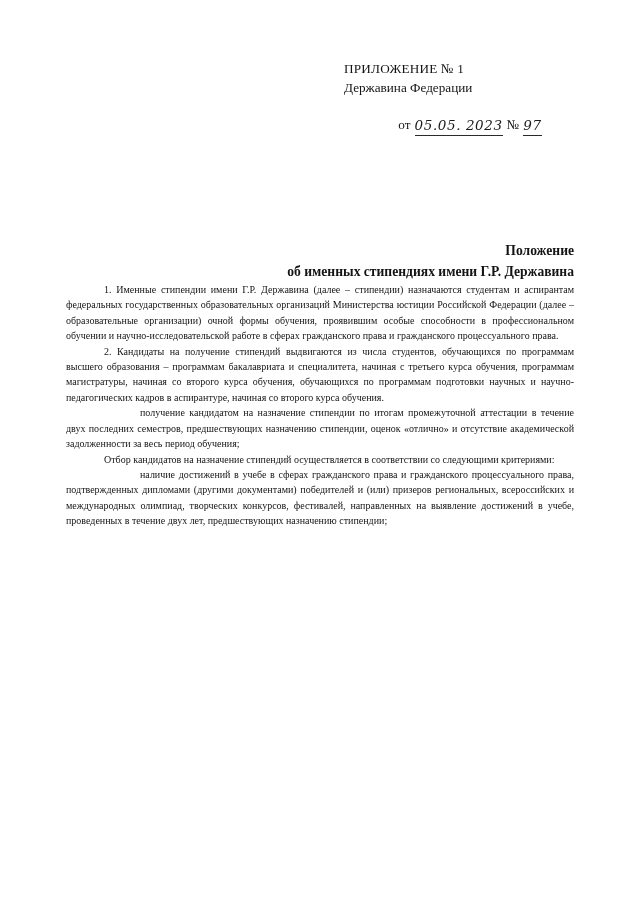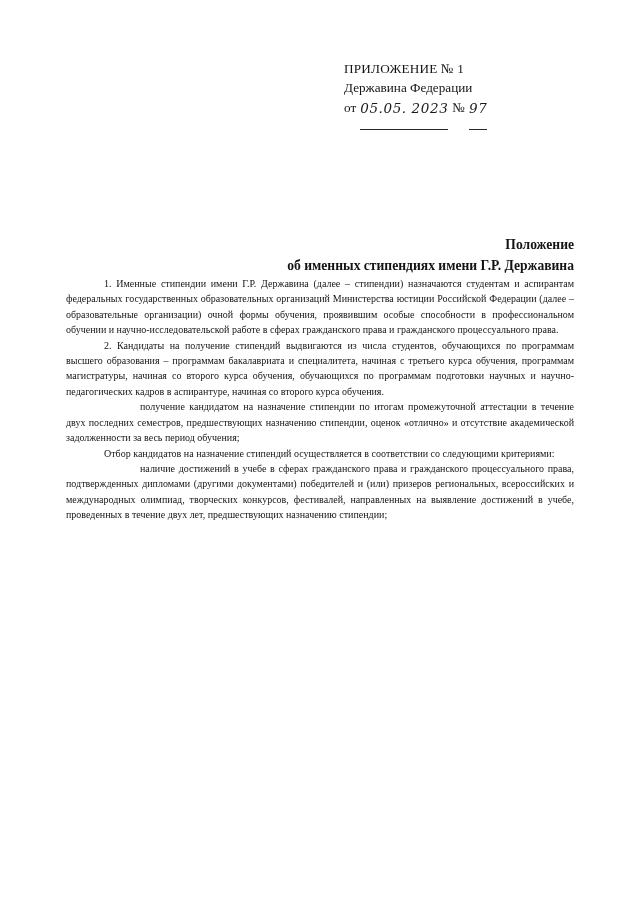--- a/index.html
+++ b/index.html
@@ -35,34 +35,36 @@
   }
   .header-line.first {
     letter-spacing: 0.2px;
   }
   .hand-row {
     display: flex;
     align-items: baseline;
     gap: 4px;
     white-space: nowrap;
     margin-top: 1px;
+    justify-content: center;
   }
   .handwritten {
     font-family: "DejaVu Serif", serif;
     font-style: italic;
     font-size: 13.5px;
     letter-spacing: 0.6px;
     color: #1a1a1a;
     position: relative;
     top: 0.5px;
   }
   .hand-underline {
     display: inline-block;
     border-bottom: 1px solid #2a2a2a;
-    padding-bottom: 11px;
+    padding-bottom: 0;
+    margin-top: 17px;
   }
 
   
   .title-block {
     margin-top: 104px;
     text-align: right;
     font-weight: bold;
     font-size: 13.6px;
     line-height: 1.55;
   }

